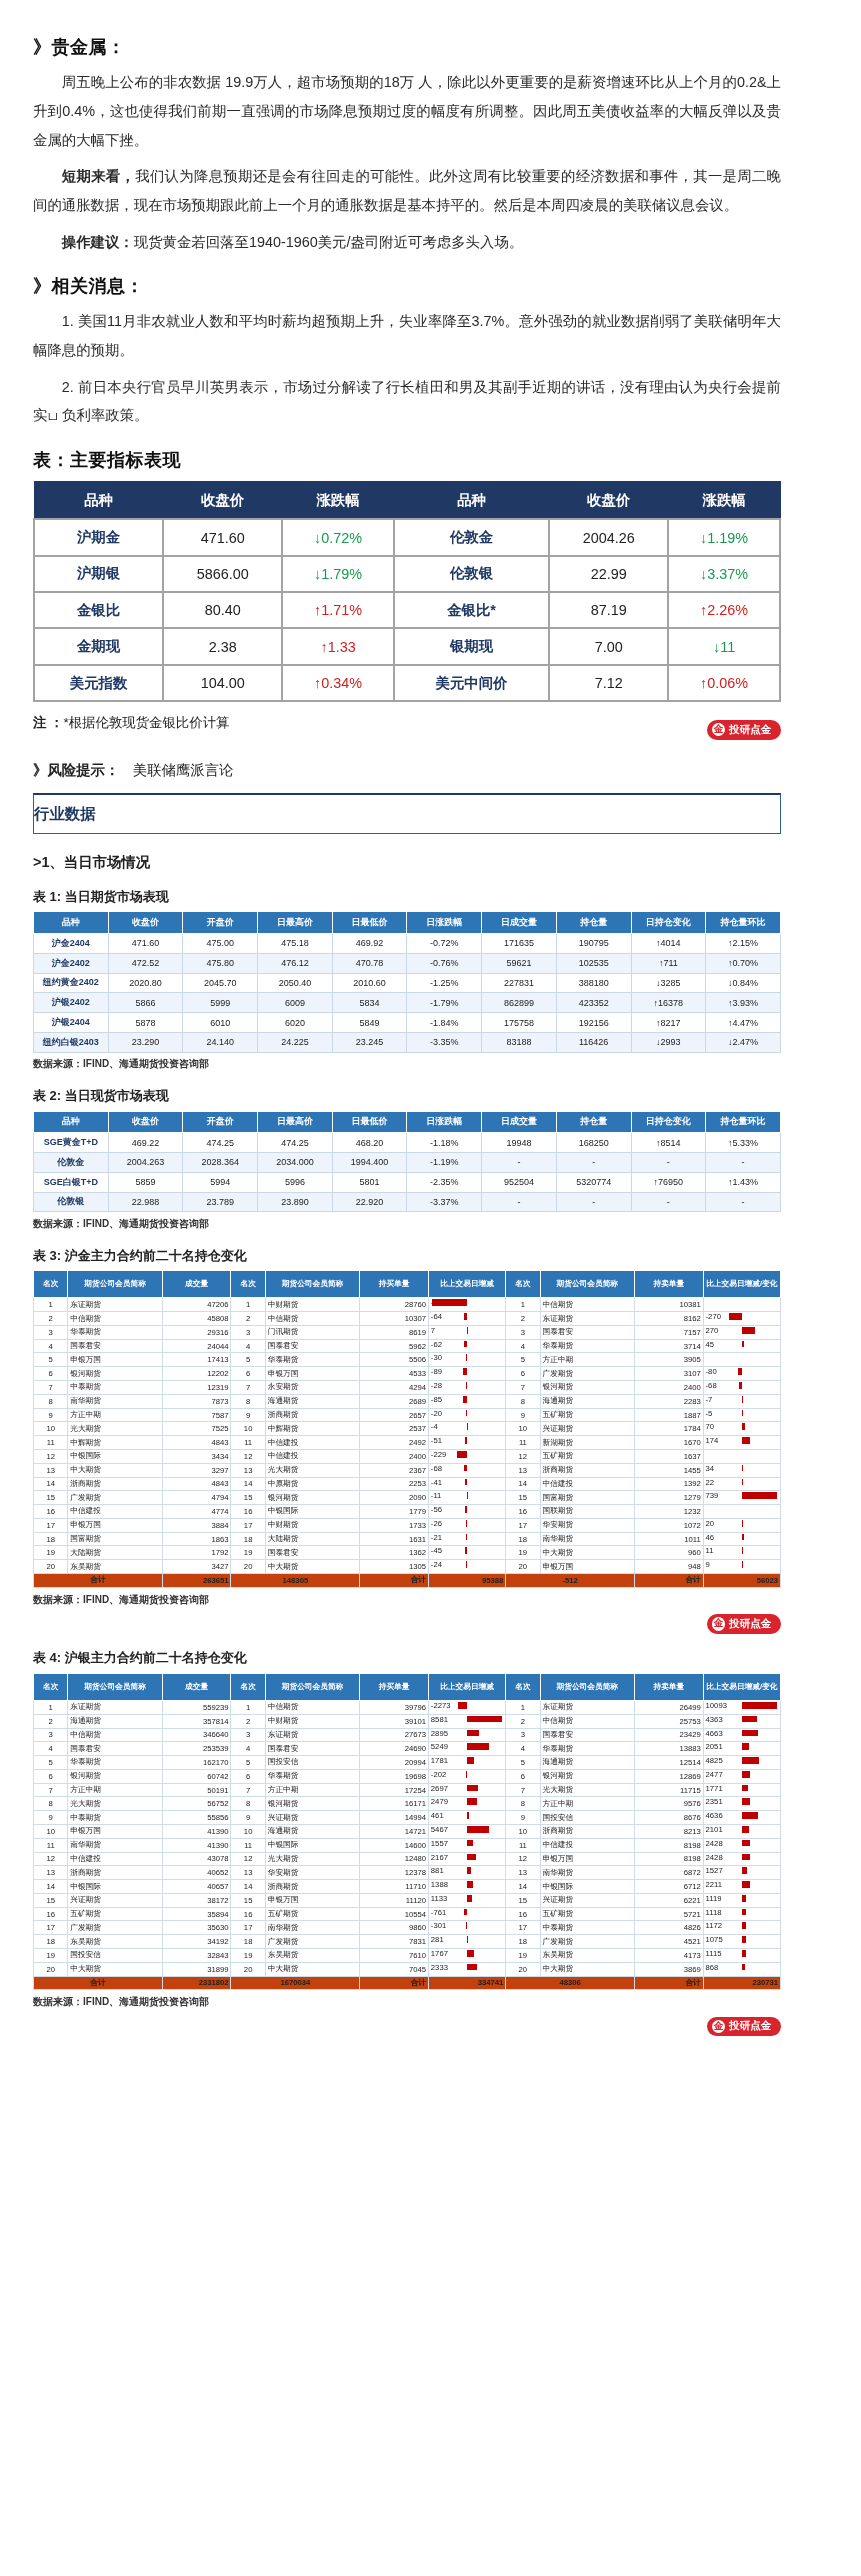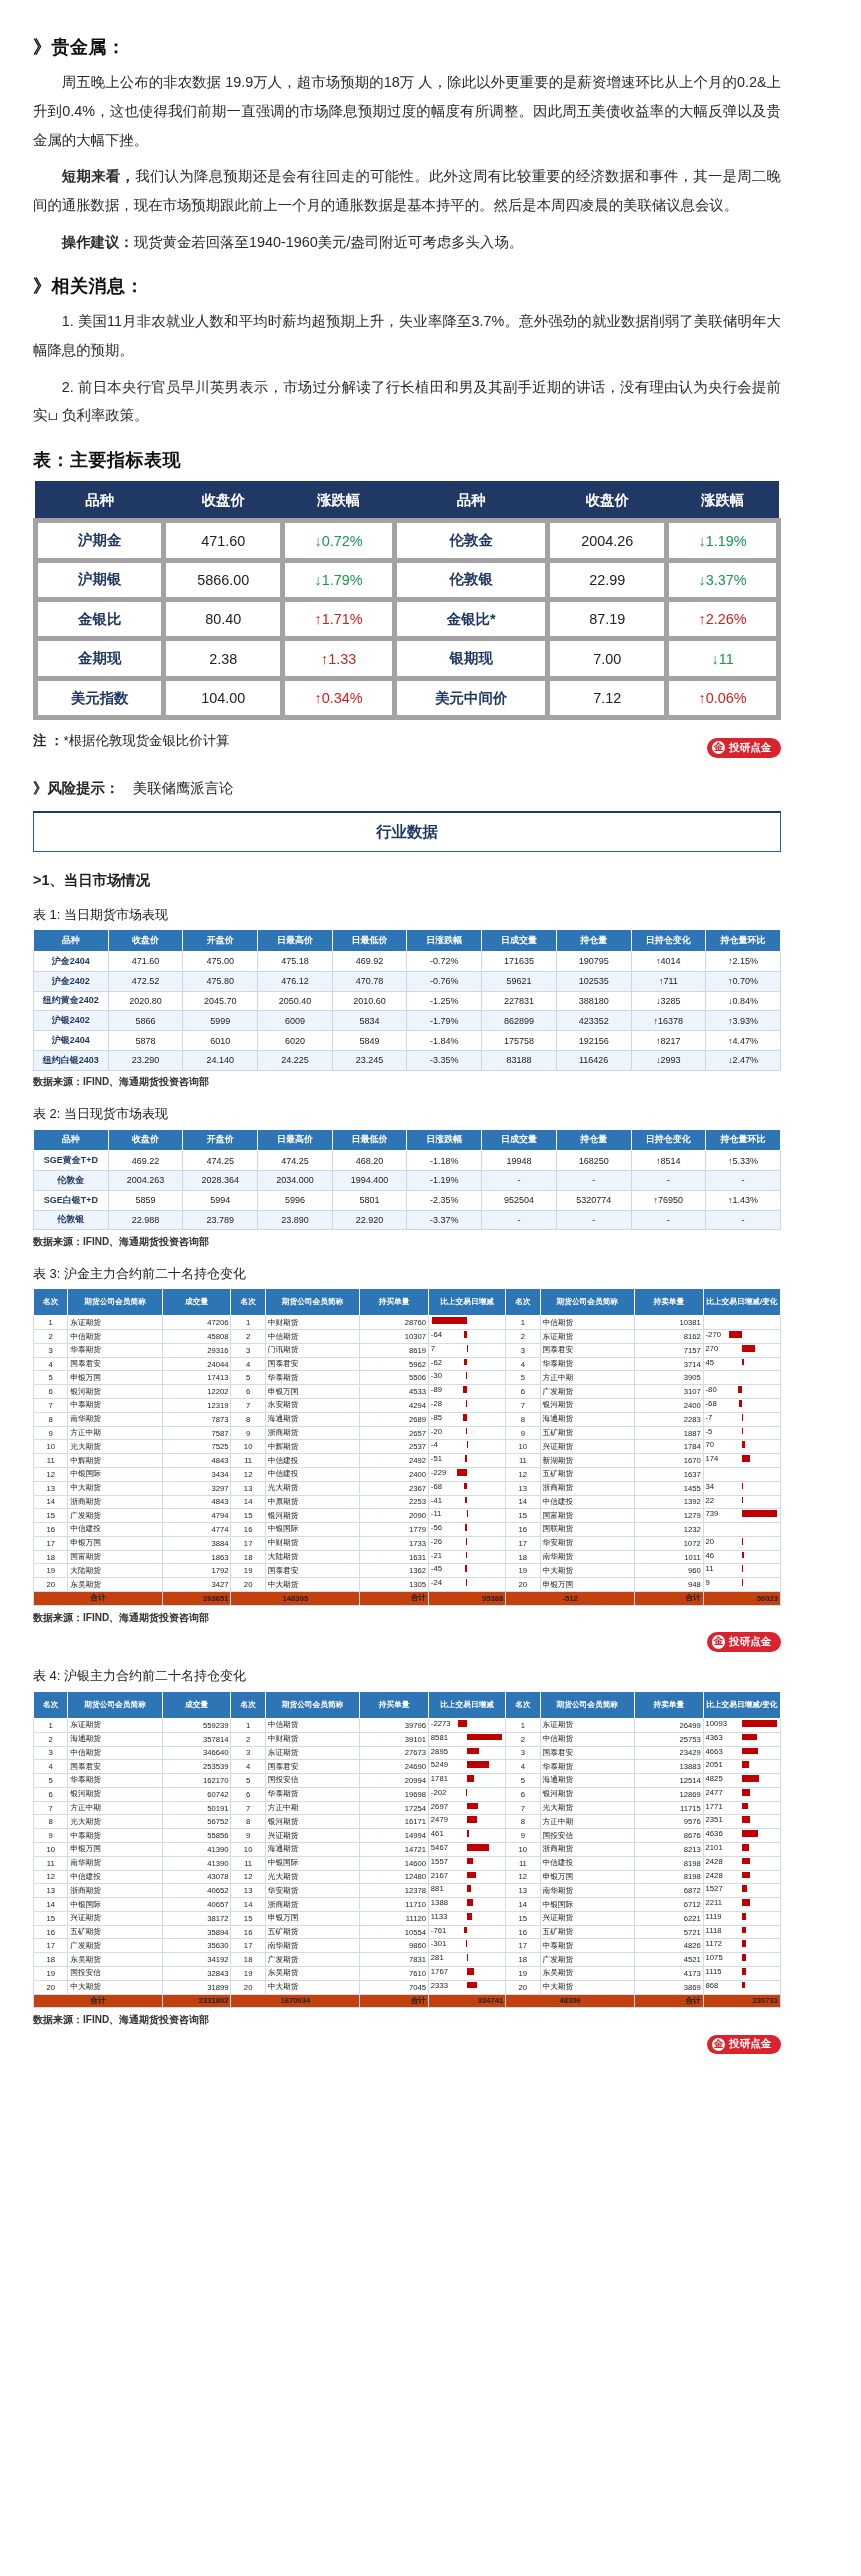--- a/index.html
+++ b/index.html
@@ -39,21 +39,21 @@
   table.main-tbl th {
     background: #1f3864;
     color: #fff;
     font-weight: bold;
     padding: 8.6px 3.8px;
     border: 1px solid #1f3864;
     text-align: center;
     font-size: 14.4px;
   }
   table.main-tbl td {
-    border: 5px solid #a3a3a3;
+    border: 2px solid #a3a3a3;
     padding: 7.7px 5.8px;
     text-align: center;
     font-size: 14.4px;
   }
   td.nm { font-weight: bold; color: #1f3864; }
   .up { color: #d02020; }
   .down { color: #1a9850; }
 
   .note {
     font-size: 13.4px;
@@ -66,38 +66,38 @@
     font-size: 14.4px;
     font-weight: bold;
     margin: 21px 0 13.4px 0;
   }
   .risk .sub { font-weight: normal; margin-left: 13.4px; }
 
   
   .banner {
     border: 1px solid #2e5d9e;
     background: #ffffff;
-    text-align: center;
+    text-align: left;
     font-size: 15.4px;
     font-weight: bold;
     color: #1f3864;
     padding: 8.6px 0;
     margin: 13.4px 0 17.3px 0;
     border-top-width: 2.9px;
     border-top-color: #1f3864;
   }
 
   .q-head {
     font-size: 14.4px;
     font-weight: bold;
     margin: 19px 0 9.6px 0;
   }
   .tbl-cap {
     font-size: 13px;
-    font-weight: normal;
+    font-weight: bold;
     margin: 15.4px 0 5.8px 0;
   }
   .src {
     font-size: 10px;
     color: #333;
     margin: 4.8px 0 1.9px 0;
     font-weight: bold;
   }
 
   

